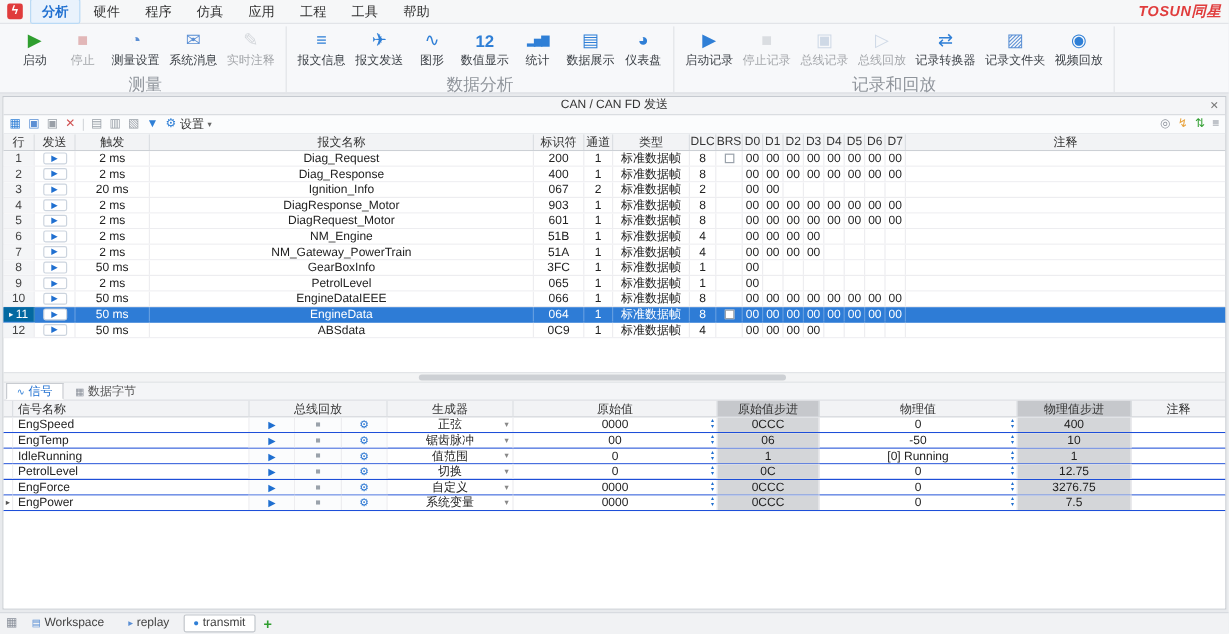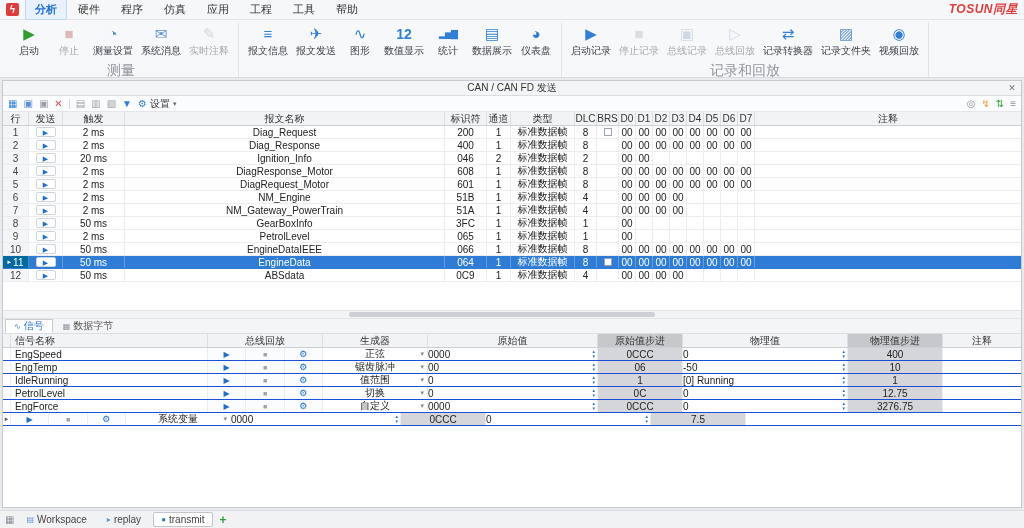--- a/index.html
+++ b/index.html
@@ -64,21 +64,21 @@
 .sc{display:flex;align-items:center;justify-content:center;border-right:1px solid #ededf0;overflow:hidden;white-space:nowrap;flex:none;position:relative}
 .s-mark{width:8px}.s-name{width:197px;justify-content:flex-start;padding-left:4px}.s-btns{width:115px;padding:0}.s-gen{width:105px}.s-raw{width:170px}.s-rstep{width:85px}.s-phys{width:165px}.s-pstep{width:95px}.s-cmt{flex:1 1 auto;border-right:none}
 .marker2{font-size:7px;color:#555}
 .sbtn{flex:1;height:100%;display:flex;align-items:center;justify-content:center;border-right:1px solid #ededf0;background:#fbfcfd;cursor:pointer;font-size:7px}
 .sbtn:last-child{border-right:none}
 .sbtn.play{color:#1f6fd0;font-size:8px}
 .sbtn.stop{color:#9aa2ab}
 .sbtn.gear{color:#1f6fd0;font-size:9px}
 .genval{flex:1;text-align:center}
 .genarrow{position:absolute;right:3px;font-size:7px;color:#888}
-.val{flex:1;text-align:left}
+.val{flex:1;text-align:center}
 .spin{position:absolute;right:2px;top:0;bottom:0;display:flex;flex-direction:column;justify-content:center}
 .sarr{font-size:5px;line-height:5px;color:#1f6fd0;cursor:pointer}
 .filler{flex:1;background:#fff}
 
 .statusbar{height:18px;flex:none;display:flex;align-items:center;gap:4px;padding:0 5px;background:#f1f2f4;border-top:1px solid #d8dbe0}
 .stab{display:flex;align-items:center;gap:3px;padding:1px 7px;border:1px solid transparent;border-radius:2px;color:#444;cursor:pointer;font-size:10px}
 .stab.active{background:#fff;border-color:#c2c6cb}
 .addbtn{color:#2f9e2f;font-weight:bold;font-size:12px;cursor:pointer;padding:0 3px}
 </style>
 </head>
@@ -150,20 +150,21 @@
           </div>
           <div class="rbtn">
             <div class="ricon" style="color: rgb(47, 127, 214);">▤</div>
             <div class="rlabel">数据展示</div>
           </div>
           <div class="rbtn">
             <div class="ricon" style="color: rgb(47, 127, 214);">◕</div>
             <div class="rlabel">仪表盘</div>
           </div>
         </div>
+        <div class="rglabel">数据分析</div>
       </div>
       <div class="rgroup">
         <div class="rrow">
           <div class="rbtn">
             <div class="ricon" style="color: rgb(47, 127, 214);">▶</div>
             <div class="rlabel">启动记录</div>
           </div>
           <div class="rbtn dis">
             <div class="ricon" style="color: rgb(185, 190, 196);">■</div>
             <div class="rlabel">停止记录</div>
@@ -297,21 +298,21 @@
         </div>
         <div class="mrow">
           <div class="mc c-idx idx">
             <div class="idxnum">3</div>
           </div>
           <div class="mc c-send">
             <div class="playbtn">▶</div>
           </div>
           <div class="mc c-trig">20 ms</div>
           <div class="mc c-name">Ignition_Info</div>
-          <div class="mc c-id">046</div>
+          <div class="mc c-id">067</div>
           <div class="mc c-ch">2</div>
           <div class="mc c-type">标准数据帧</div>
           <div class="mc c-dlc">2</div>
           <div class="mc c-brs"></div>
           <div class="mc c-d">00</div>
           <div class="mc c-d">00</div>
           <div class="mc c-d"></div>
           <div class="mc c-d"></div>
           <div class="mc c-d"></div>
           <div class="mc c-d"></div>
@@ -321,21 +322,21 @@
         </div>
         <div class="mrow">
           <div class="mc c-idx idx">
             <div class="idxnum">4</div>
           </div>
           <div class="mc c-send">
             <div class="playbtn">▶</div>
           </div>
           <div class="mc c-trig">2 ms</div>
           <div class="mc c-name">DiagResponse_Motor</div>
-          <div class="mc c-id">608</div>
+          <div class="mc c-id">903</div>
           <div class="mc c-ch">1</div>
           <div class="mc c-type">标准数据帧</div>
           <div class="mc c-dlc">8</div>
           <div class="mc c-brs"></div>
           <div class="mc c-d">00</div>
           <div class="mc c-d">00</div>
           <div class="mc c-d">00</div>
           <div class="mc c-d">00</div>
           <div class="mc c-d">00</div>
           <div class="mc c-d">00</div>
@@ -714,20 +715,21 @@
               <div class="sarr">▾</div>
             </div>
           </div>
           <div class="sc s-pstep grayc">3276.75</div>
           <div class="sc s-cmt"></div>
         </div>
         <div class="srow">
           <div class="sc s-mark">
             <div class="marker2">▸</div>
           </div>
+          <div class="sc s-name">EngPower</div>
           <div class="sc s-btns">
             <div class="sbtn play">▶</div>
             <div class="sbtn stop">■</div>
             <div class="sbtn gear">⚙</div>
           </div>
           <div class="sc s-gen">
             <div class="genval">系统变量</div>
             <div class="genarrow">▾</div>
           </div>
           <div class="sc s-raw">

